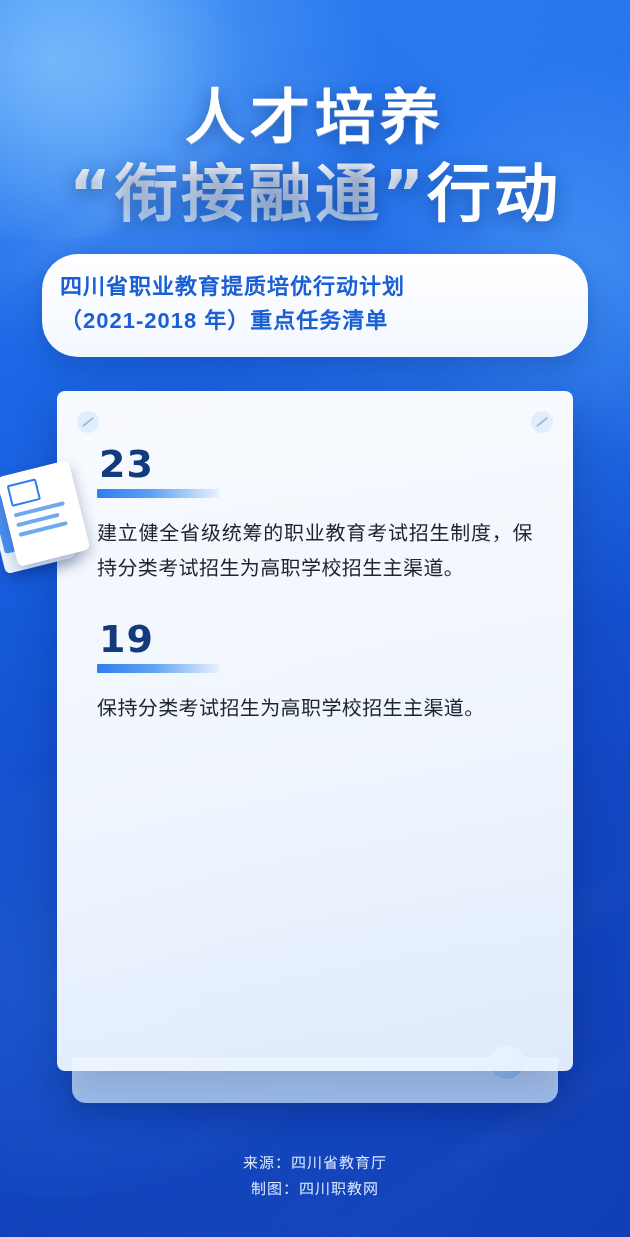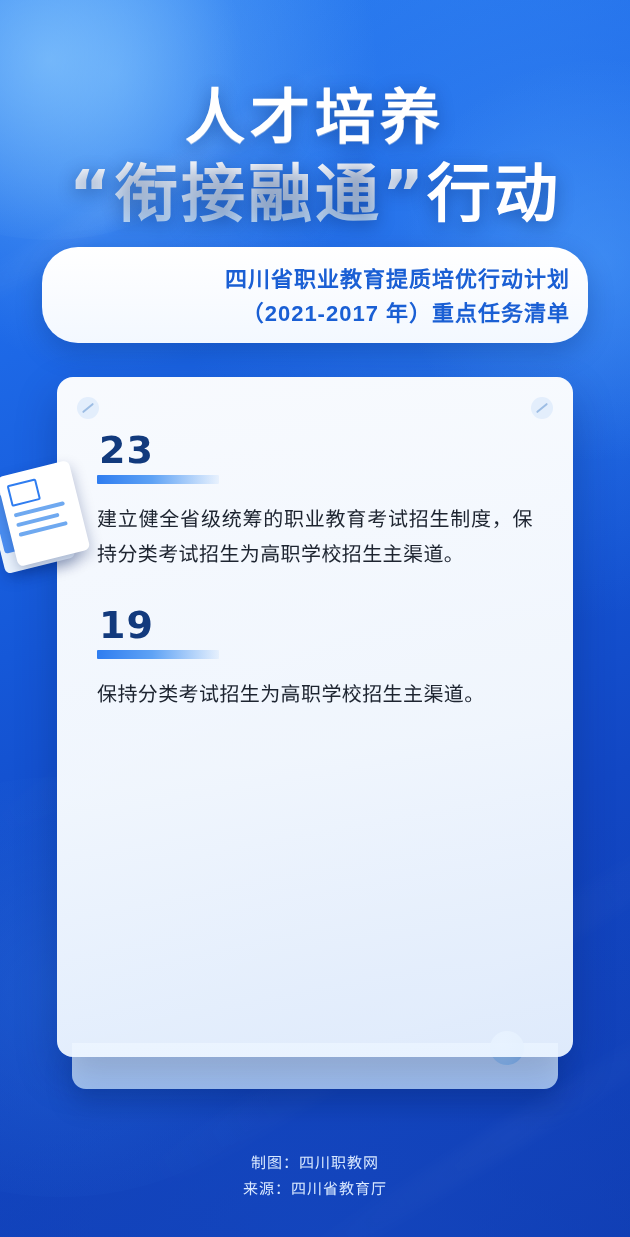--- a/index.html
+++ b/index.html
@@ -75,43 +75,43 @@
     background: linear-gradient(180deg, #ffffff 0%, #eaf4ff 40%, #b9dcff 100%);
     -webkit-background-clip: text;
     background-clip: text;
     color: transparent;
   }
 
   
   .subtitle-pill {
     position: relative;
     z-index: 5;
-    margin: 18px auto 0;
+    margin: 25px auto 0;
     width: 510px;
     border-radius: 36px;
     background: linear-gradient(180deg, #ffffff 0%, #f3f8ff 100%);
     box-shadow: 0 10px 26px rgba(5,40,110,0.28);
-    padding: 16px 18px 11px;
-    text-align: right;
+    padding: 16px 18px 18px;
+    text-align: left;
   }
   .subtitle-pill .l {
     color: #1a5fd4;
     font-size: 22px;
     font-weight: 700;
     letter-spacing: 1px;
     line-height: 1.55;
   }
 
   
   .card {
     position: relative;
     z-index: 4;
     margin: 34px auto 0;
     width: 516px;
-    border-radius: 16px;
+    border-radius: 8px;
     background: linear-gradient(170deg, rgba(255,255,255,0.97) 0%, rgba(247,251,255,0.97) 55%, rgba(233,243,255,0.95) 100%);
     box-shadow: 0 18px 40px rgba(4,30,95,0.30);
     padding: 54px 40px 46px;
     box-sizing: border-box;
     min-height: 680px;
   }
   .corner-mark {
     position: absolute;
     width: 22px;
     height: 22px;
@@ -259,21 +259,21 @@
 
   <div class="title-block">
     <div class="title-line1">人才培养</div>
     <div class="title-line2">
       <span class="hl">“衔接融通”</span><span>行动</span>
     </div>
   </div>
 
   <div class="subtitle-pill">
     <div class="l">四川省职业教育提质培优行动计划</div>
-    <div class="l">（2021-2017 年）重点任务清单</div>
+    <div class="l">（2021-2018 年）重点任务清单</div>
   </div>
 
   <div class="card">
     <div class="corner-mark tl"></div>
     <div class="corner-mark tr"></div>
 
     <div class="item">
       <div class="item-num">23</div>
       <div class="item-bar"></div>
       <div class="item-text">建立健全省级统筹的职业教育考试招生制度，保持分类考试招生为高职学校招生主渠道。</div>
@@ -296,17 +296,17 @@
     <div class="tab"></div>
     <div class="sheet front">
       <div class="blk"></div>
       <div class="ln w1"></div>
       <div class="ln w2"></div>
       <div class="ln w3"></div>
     </div>
   </div>
 
   <div class="footer">
+    <div class="fl">来源：四川省教育厅</div>
     <div class="fl">制图：四川职教网</div>
-    <div class="fl">来源：四川省教育厅</div>
   </div>
 
 </div>
 
 </body></html>

